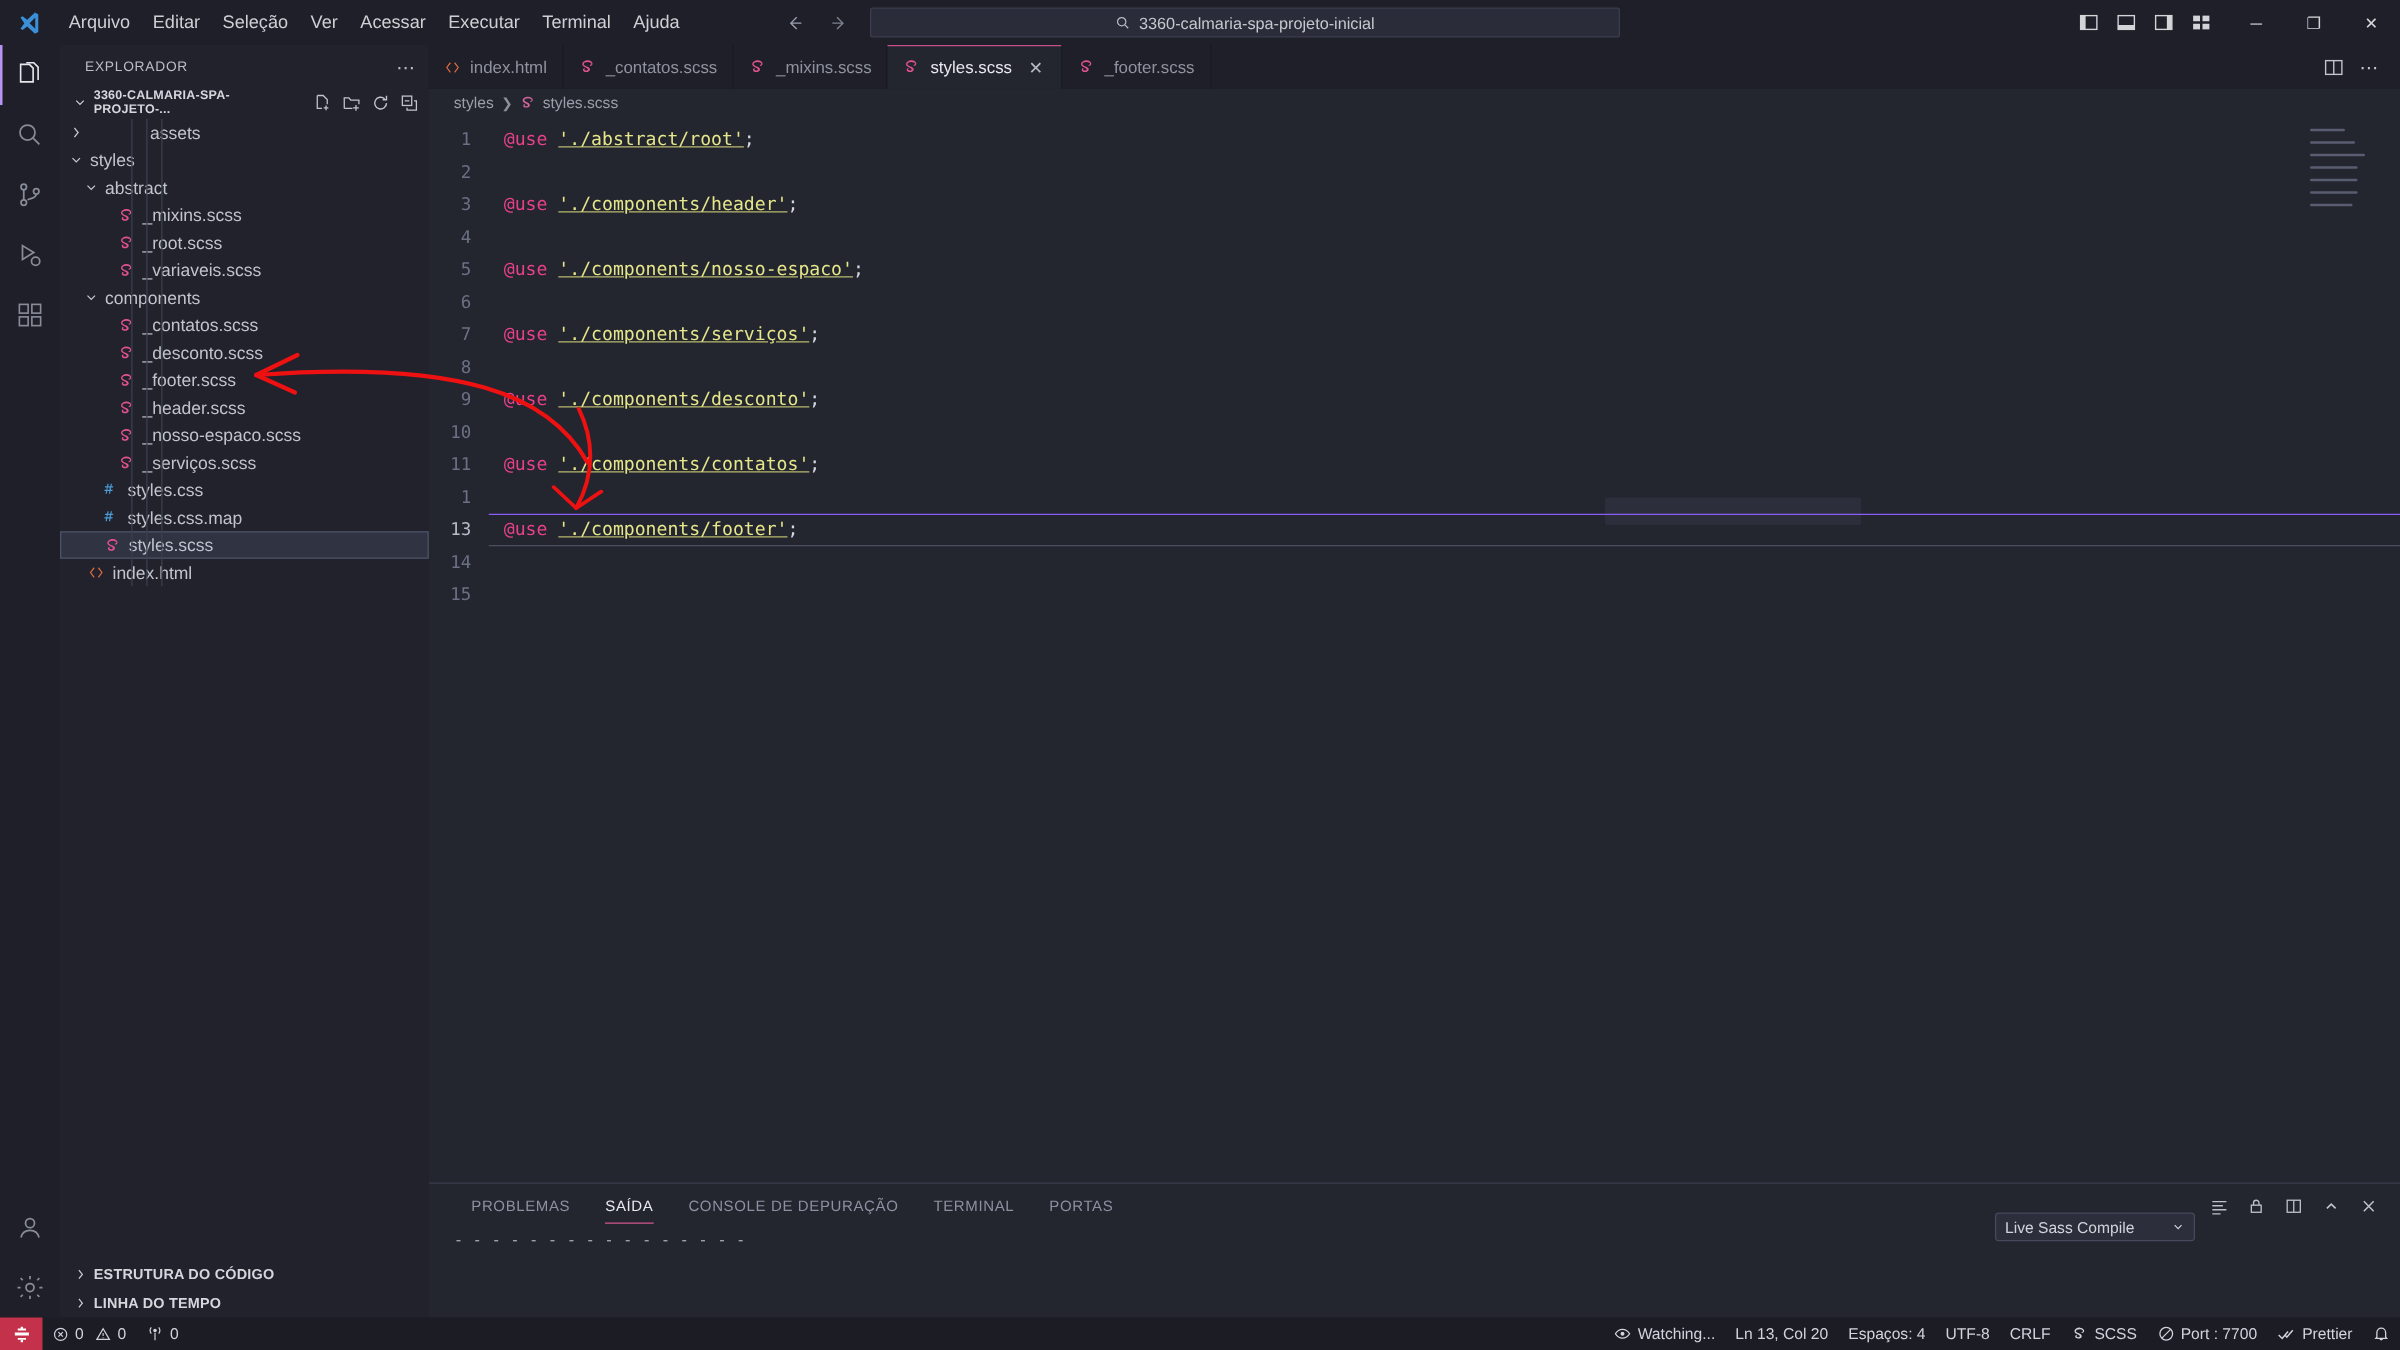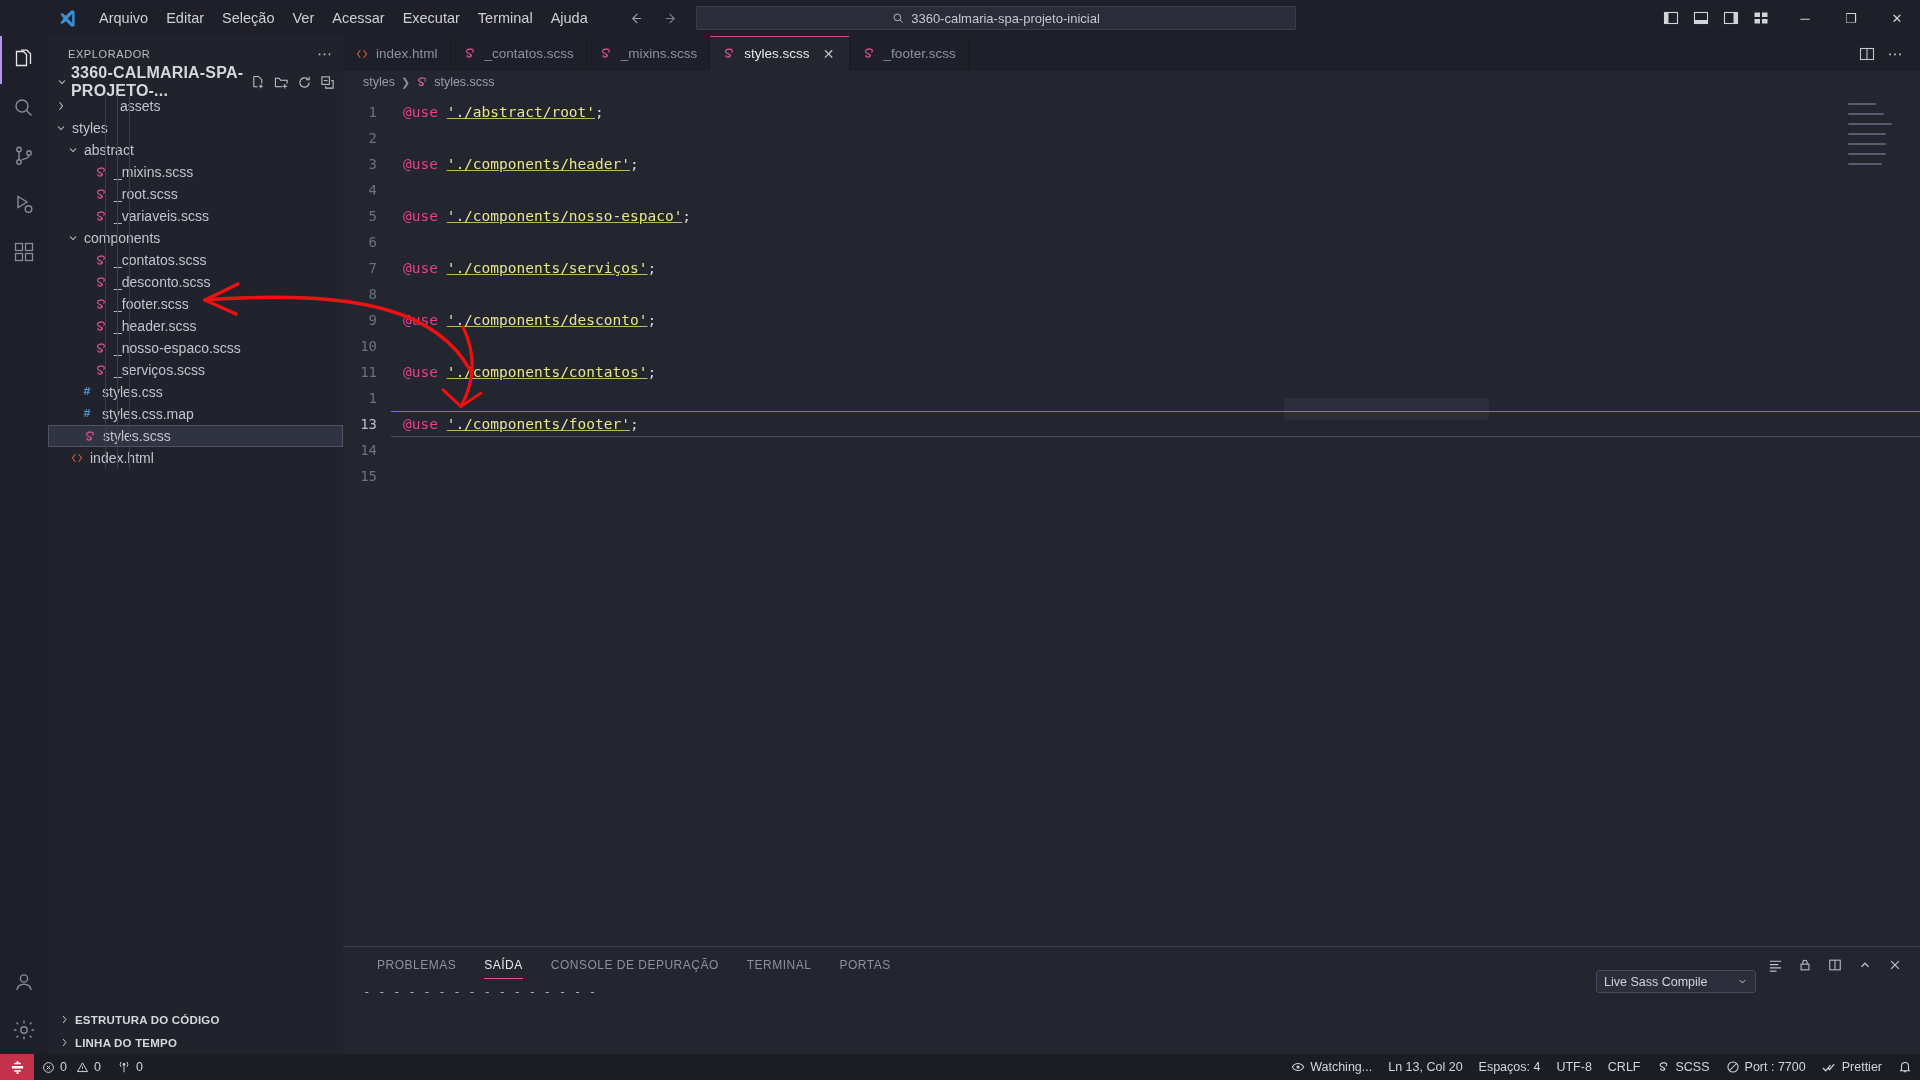--- a/index.html
+++ b/index.html
@@ -9,21 +9,21 @@
     font-family:"Liberation Sans", sans-serif;
     font-size:15px;
     color:#cccccc;
     -webkit-font-smoothing:antialiased;
   }
   .app { width:1920px; height:1080px; display:flex; flex-direction:column; }
 
   
   .titlebar {
     height:36px; background:#1e1f28; display:flex; align-items:center;
-    flex:0 0 36px; position:relative;padding-left:44px;
+    flex:0 0 36px; position:relative;
   }
   .vscode-logo { width:46px; display:flex; align-items:center; justify-content:center; }
   .vscode-logo svg { width:19px; height:19px; }
   .menu { display:flex; align-items:center; height:100%; }
   .menu-item {
     padding:0 9px; height:100%; display:flex; align-items:center;
     font-size:14.5px; color:#cfd0d4; cursor:default; white-space:nowrap;
   }
   .title-center {
     position:absolute; left:50%; transform:translateX(-50%);
@@ -66,21 +66,21 @@
 
   
   .sidebar { width:295px; background:#21222c; flex:0 0 295px; display:flex; flex-direction:column; }
   .sb-header {
     height:35px; display:flex; align-items:center; justify-content:space-between;
     padding:0 10px 0 20px; font-size:11px; letter-spacing:.6px; color:#bcbec6;
   }
   .sb-header .dots { font-size:15px; color:#bcbec6; letter-spacing:1px; }
   .folder-row {
     height:22px; display:flex; align-items:center; padding-left:8px; gap:3px;
-    font-size:16px; font-weight:bold; color:#d6d7dd; letter-spacing:.2px;
+    font-size:10px; font-weight:bold; color:#d6d7dd; letter-spacing:.2px;
   }
   .folder-row .chev { width:16px; display:flex; align-items:center; justify-content:center; color:#cfd0d6; }
   .folder-actions { margin-left:auto; display:flex; gap:3px; padding-right:6px; }
   .folder-actions span { width:20px; height:20px; display:flex; align-items:center; justify-content:center; color:#c2c4cb; }
   .tree { margin-top:2px; position:relative; }
   .row {
     height:22px; display:flex; align-items:center; font-size:14px; color:#c2c4cd;
     white-space:nowrap; position:relative;
   }
   .row.selected { background:#2f3342; border:1px solid #4f5368; }

